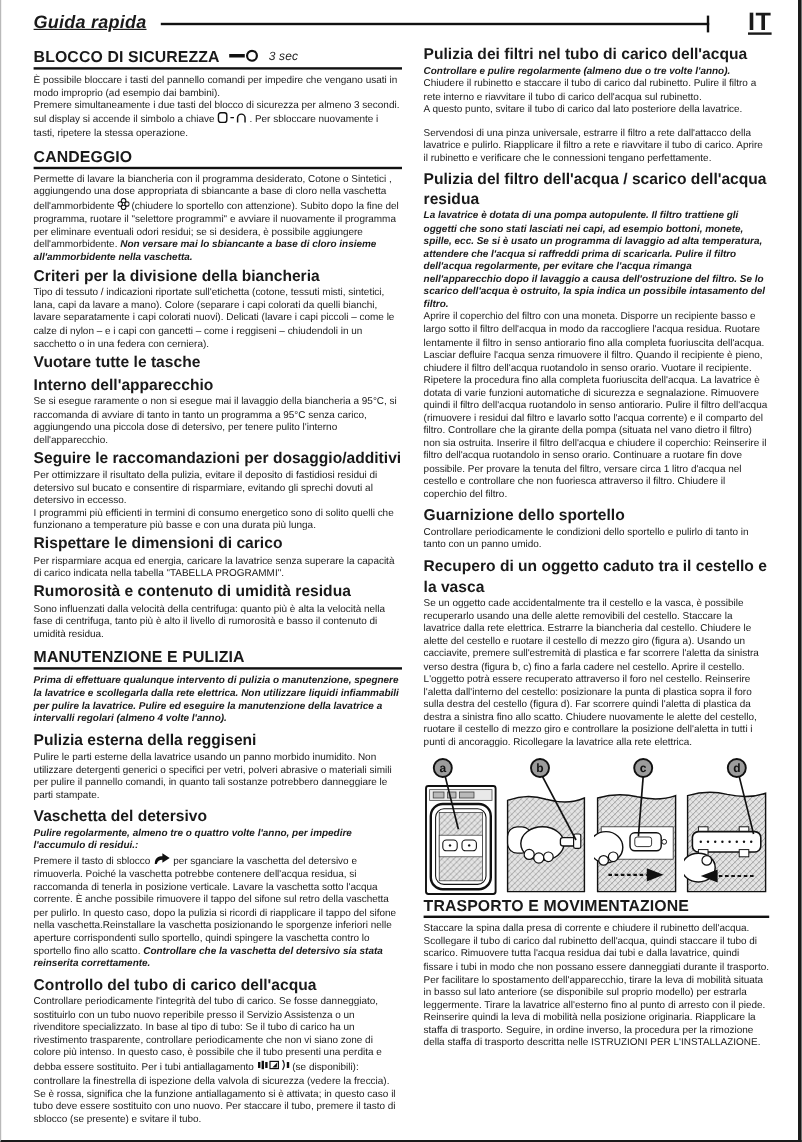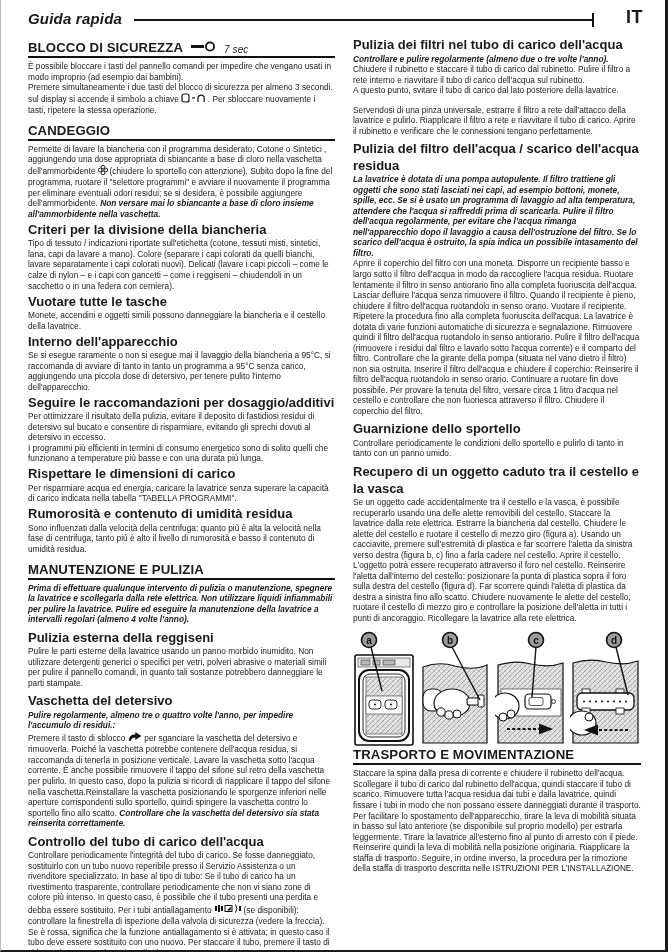--- a/index.html
+++ b/index.html
@@ -1,32 +1,32 @@
 <!DOCTYPE html>
 <html><head>
 <meta charset="utf-8">
 <style>
   html,body{margin:0;padding:0;background:#fff;}
   body{width:668px;height:952px;font-family:"Liberation Sans",sans-serif;color:#1a1a1a;position:relative;overflow:hidden;}
   .page{position:absolute;inset:0;box-sizing:border-box;
         border-right:3px solid #1a1a1a;border-bottom:2px solid #1a1a1a;border-left:1px solid #b9b9b9;
         padding:7px 22px 8px 27px;}
   
-  .topbar{display:flex;align-items:flex-start;height:28px;}
+  .topbar{display:flex;align-items:flex-start;height:28px;text-decoration:underline;}
   .doc-title{font-size:15px;font-weight:bold;font-style:italic;letter-spacing:.2px;white-space:nowrap;padding-top:3px;}
   .rule{flex:1;height:2px;background:#111;margin:0 6px 0 12px;position:relative;top:12px;}
   .rule::after{content:"";position:absolute;right:0;top:-6px;width:2px;height:14px;background:#111;}
-  .lang{font-size:18px;font-weight:900;letter-spacing:.5px;margin-left:26px;padding-top:0px;}
+  .lang{font-size:21px;font-weight:900;letter-spacing:.5px;margin-left:26px;padding-top:0px;}
   
   .cols{display:flex;gap:18px;margin-top:2px;}
   .col-l{width:307px;}
   .col-r{width:288px;}
   
   .h2{font-size:13.2px;font-weight:bold;letter-spacing:.1px;border-bottom:2px solid #111;
-      padding-bottom:1px;margin:7px 0 3px 0;display:flex;align-items:flex-end;gap:5px;white-space:nowrap;}
+      padding-bottom:1px;margin:7px 0 3px 0;display:flex;align-items:center;gap:5px;white-space:nowrap;}
   .h2.first{margin-top:3px;}
   .h2 .note{font-size:10px;font-weight:normal;font-style:italic;}
   .h3{font-size:13px;font-weight:bold;line-height:1.27;margin:2.5px 0 0 0;}
   .h3.mt{margin-top:5px;}
   p{font-size:8.3px;line-height:1.27;margin:0;text-align:left;}
   .bi{font-weight:bold;font-style:italic;}
   .gap{height:9px;}
   .icn{display:inline-block;vertical-align:-1px;margin:0 2px;}
   
   .figs{display:flex;justify-content:space-between;margin:8px 0 0 0;}
@@ -50,21 +50,21 @@
     <div class="col-l">
 
       <div class="h2 first">
         <span>BLOCCO DI SICUREZZA</span>
         <span class="icn">
           <svg width="27" height="11" viewBox="0 0 27 11">
               <line x1="1" y1="5.5" x2="14" y2="5.5" stroke="#111" stroke-width="3"></line>
               <circle cx="20" cy="5.5" r="4.1" fill="none" stroke="#111" stroke-width="1.8"></circle>
             </svg>
         </span>
-        <span class="note">7 sec</span>
+        <span class="note">3 sec</span>
       </div>
       <p>È possibile bloccare i tasti del pannello comandi per impedire che vengano usati in modo improprio (ad esempio dai bambini).</p>
       <p><span>Premere simultaneamente i due tasti del blocco di sicurezza per almeno 3 secondi. sul display si accende il simbolo a chiave</span><span class="icn"><svg width="25" height="10" viewBox="0 0 25 10">
               <rect x="1" y="1" width="7" height="8" rx="2" fill="none" stroke="#111" stroke-width="1.2"></rect>
               <line x1="11" y1="5" x2="14" y2="5" stroke="#111" stroke-width="1.2"></line>
               <path d="M17,9 V5.2 a3.1,3.1 0 0 1 6.2,0 V9" fill="none" stroke="#111" stroke-width="1.2"></path>
             </svg></span><span>. Per sbloccare nuovamente i tasti, ripetere la stessa operazione.</span></p>
 
       <div class="h2">
         <span>CANDEGGIO</span>
@@ -73,21 +73,20 @@
               <circle cx="5" cy="2.2" r="1.9" fill="none" stroke="#111" stroke-width=".9"></circle>
               <circle cx="2.2" cy="5" r="1.9" fill="none" stroke="#111" stroke-width=".9"></circle>
               <circle cx="7.8" cy="5" r="1.9" fill="none" stroke="#111" stroke-width=".9"></circle>
               <circle cx="5" cy="7.8" r="1.9" fill="none" stroke="#111" stroke-width=".9"></circle>
               <circle cx="5" cy="5" r="1.2" fill="#fff" stroke="#111" stroke-width=".8"></circle>
             </svg></span><span>(chiudere lo sportello con attenzione). Subito dopo la fine del programma, ruotare il "selettore programmi" e avviare il nuovamente il programma per eliminare eventuali odori residui; se si desidera, è possibile aggiungere dell'ammorbidente.</span> <span class="bi">Non versare mai lo sbiancante a base di cloro insieme all'ammorbidente nella vaschetta.</span></p>
 
       <div class="h3">Criteri per la divisione della biancheria</div>
       <p>Tipo di tessuto / indicazioni riportate sull'etichetta (cotone, tessuti misti, sintetici, lana, capi da lavare a mano). Colore (separare i capi colorati da quelli bianchi, lavare separatamente i capi colorati nuovi). Delicati (lavare i capi piccoli – come le calze di nylon – e i capi con gancetti – come i reggiseni – chiudendoli in un sacchetto o in una federa con cerniera).</p>
       <div class="h3">Vuotare tutte le tasche</div>
-      <p>Monete, accendini e oggetti simili possono danneggiare la biancheria e il cestello della lavatrice.</p>
       <div class="h3">Interno dell'apparecchio</div>
       <p>Se si esegue raramente o non si esegue mai il lavaggio della biancheria a 95°C, si raccomanda di avviare di tanto in tanto un programma a 95°C senza carico, aggiungendo una piccola dose di detersivo, per tenere pulito l'interno dell'apparecchio.</p>
       <div class="h3">Seguire le raccomandazioni per dosaggio/additivi</div>
       <p>Per ottimizzare il risultato della pulizia, evitare il deposito di fastidiosi residui di detersivo sul bucato e consentire di risparmiare, evitando gli sprechi dovuti al detersivo in eccesso.</p>
       <p>I programmi più efficienti in termini di consumo energetico sono di solito quelli che funzionano a temperature più basse e con una durata più lunga.</p>
       <div class="h3">Rispettare le dimensioni di carico</div>
       <p>Per risparmiare acqua ed energia, caricare la lavatrice senza superare la capacità di carico indicata nella tabella "TABELLA PROGRAMMI".</p>
       <div class="h3">Rumorosità e contenuto di umidità residua</div>
       <p>Sono influenzati dalla velocità della centrifuga: quanto più è alta la velocità nella fase di centrifuga, tanto più è alto il livello di rumorosità e basso il contenuto di umidità residua.</p>
 

